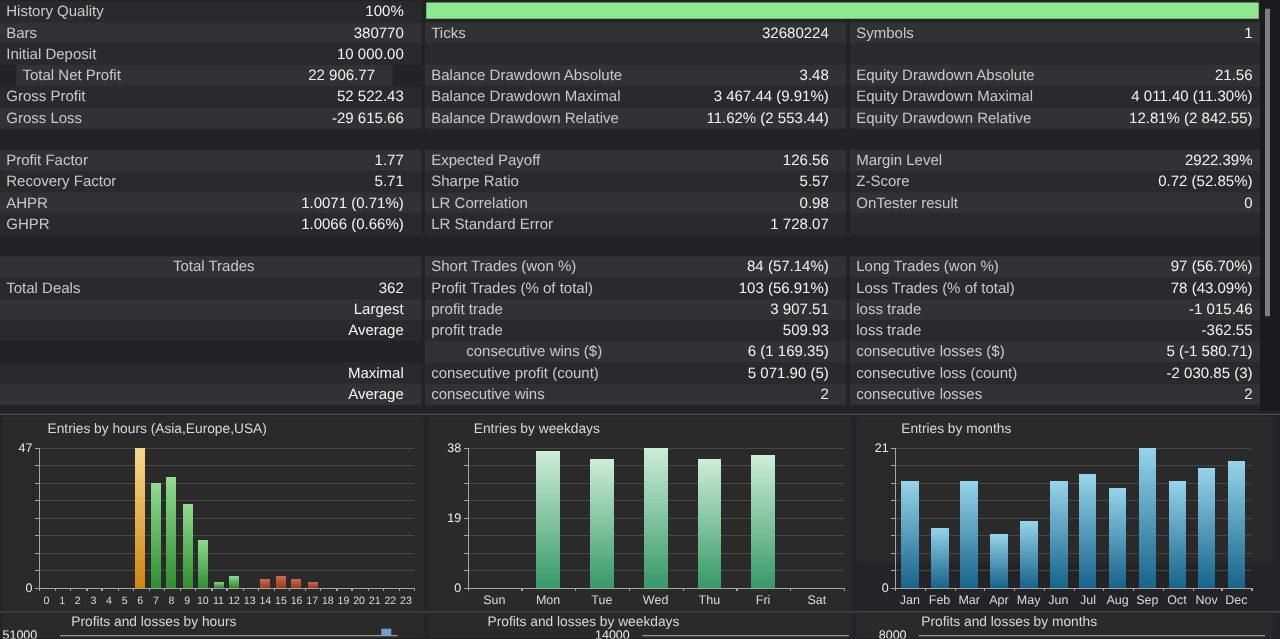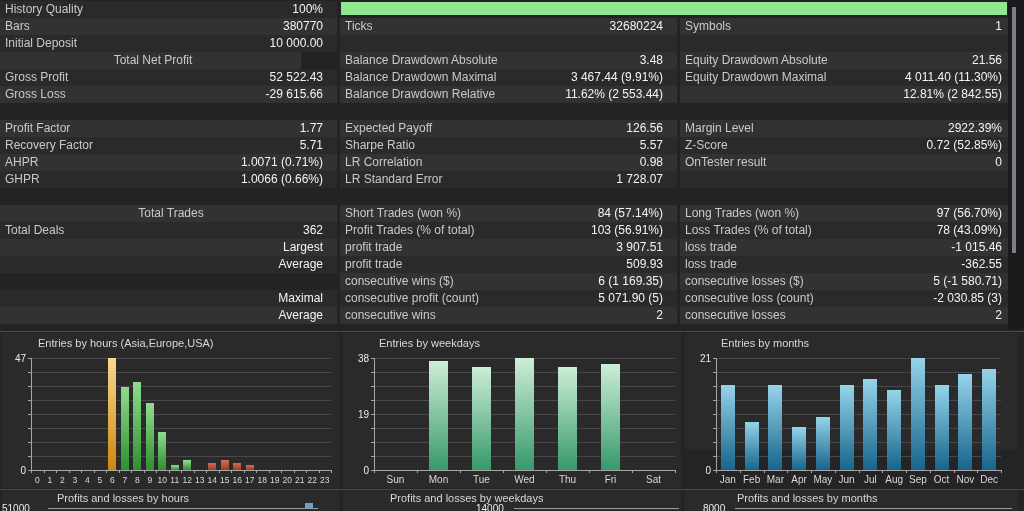--- a/index.html
+++ b/index.html
@@ -52,21 +52,21 @@
         <span class="val">10 000.00</span>
       </div>
       <div class="cell c2 stripe-d" style="left: 340px; top: 35px; width: 337px;">
         <span class="lbl"></span>
         <span class="val"></span>
       </div>
       <div class="cell c3 stripe-d" style="left: 680px; top: 35px; width: 328px;">
         <span class="lbl"></span>
         <span class="val"></span>
       </div>
-      <div class="cell c1 stripe-l" style="left: 0px; top: 52px; width: 301px; flex-direction: column;">
+      <div class="cell c1 stripe-l" style="left: 13px; top: 52px; width: 301px;">
         <span class="lbl">Total Net Profit</span>
         <span class="val">22 906.77</span>
       </div>
       <div class="cell c2 stripe-l" style="left: 340px; top: 52px; width: 337px;">
         <span class="lbl">Balance Drawdown Absolute</span>
         <span class="val">3.48</span>
       </div>
       <div class="cell c3 stripe-l" style="left: 680px; top: 52px; width: 328px;">
         <span class="lbl">Equity Drawdown Absolute</span>
         <span class="val">21.56</span>
@@ -85,20 +85,21 @@
       </div>
       <div class="cell c1 stripe-l" style="left: 0px; top: 86px; width: 337px;">
         <span class="lbl">Gross Loss</span>
         <span class="val">-29 615.66</span>
       </div>
       <div class="cell c2 stripe-l" style="left: 340px; top: 86px; width: 337px;">
         <span class="lbl">Balance Drawdown Relative</span>
         <span class="val">11.62% (2 553.44)</span>
       </div>
       <div class="cell c3 stripe-l" style="left: 680px; top: 86px; width: 328px;">
+        <span class="lbl">Equity Drawdown Relative</span>
         <span class="val">12.81% (2 842.55)</span>
       </div>
       <div class="cell c1 stripe-l" style="left: 0px; top: 120px; width: 337px;">
         <span class="lbl">Profit Factor</span>
         <span class="val">1.77</span>
       </div>
       <div class="cell c2 stripe-l" style="left: 340px; top: 120px; width: 337px;">
         <span class="lbl">Expected Payoff</span>
         <span class="val">126.56</span>
       </div>
@@ -187,21 +188,21 @@
         <span class="val">509.93</span>
       </div>
       <div class="cell c3 stripe-d" style="left: 680px; top: 256px; width: 328px;">
         <span class="lbl">loss trade</span>
         <span class="val">-362.55</span>
       </div>
       <div class="cell c1 stripe-l" style="left: 0px; top: 273px; width: 337px; margin-top: 21px;">
         <span class="lbl"></span>
         <span class="val">Maximum</span>
       </div>
-      <div class="cell c2 stripe-l" style="left: 340px; top: 273px; width: 337px;">
+      <div class="cell c2 stripe-l" style="left: 340px; top: 273px; width: 337px; padding-left: 28px;">
         <span class="lbl">consecutive wins ($)</span>
         <span class="val">6 (1 169.35)</span>
       </div>
       <div class="cell c3 stripe-l" style="left: 680px; top: 273px; width: 328px;">
         <span class="lbl">consecutive losses ($)</span>
         <span class="val">5 (-1 580.71)</span>
       </div>
       <div class="cell c1 stripe-d" style="left: 0px; top: 290px; width: 337px;">
         <span class="lbl"></span>
         <span class="val">Maximal</span>

